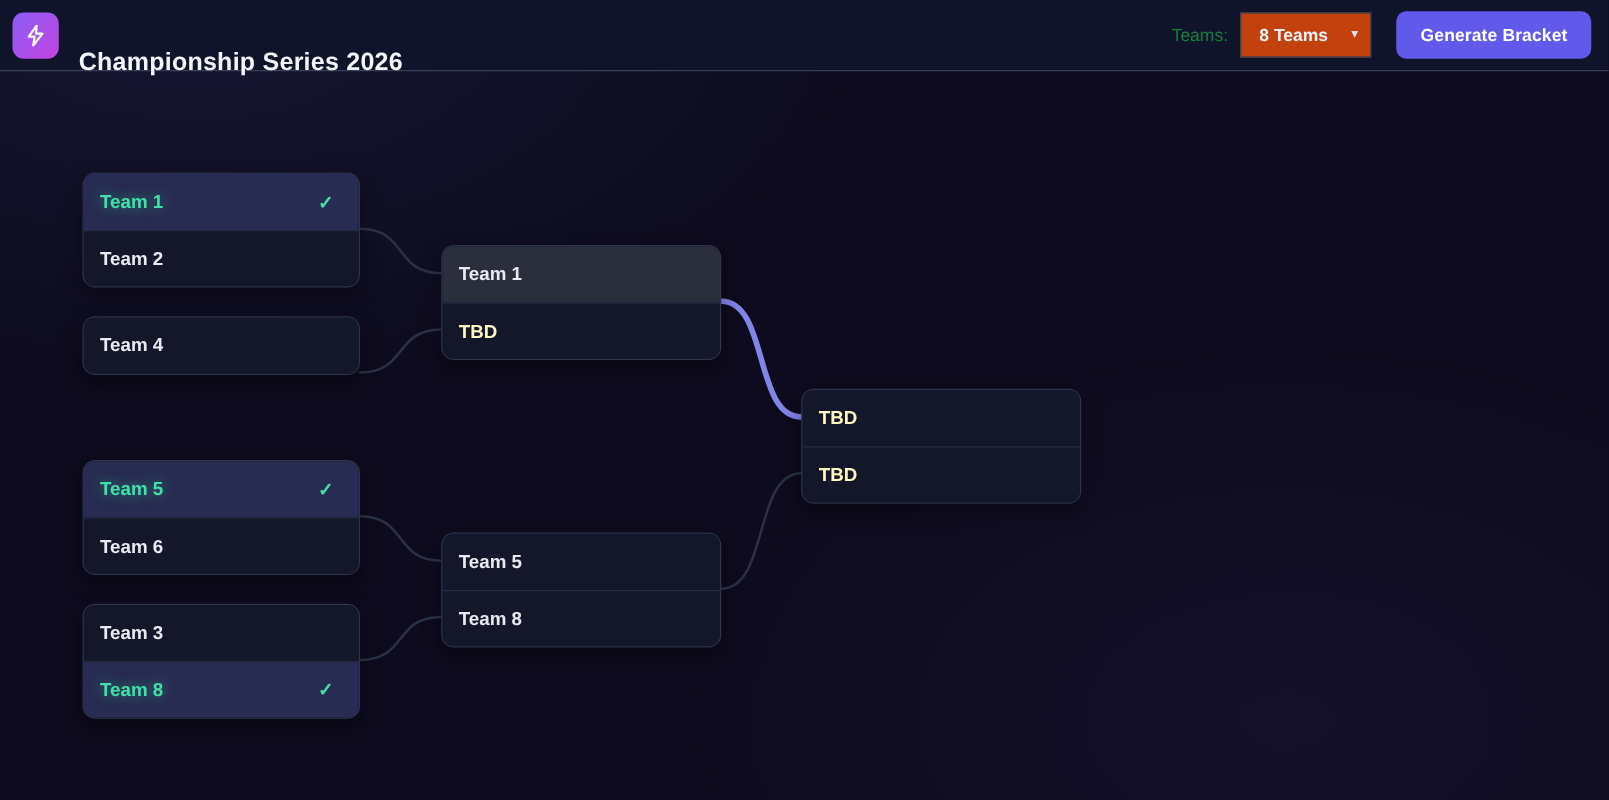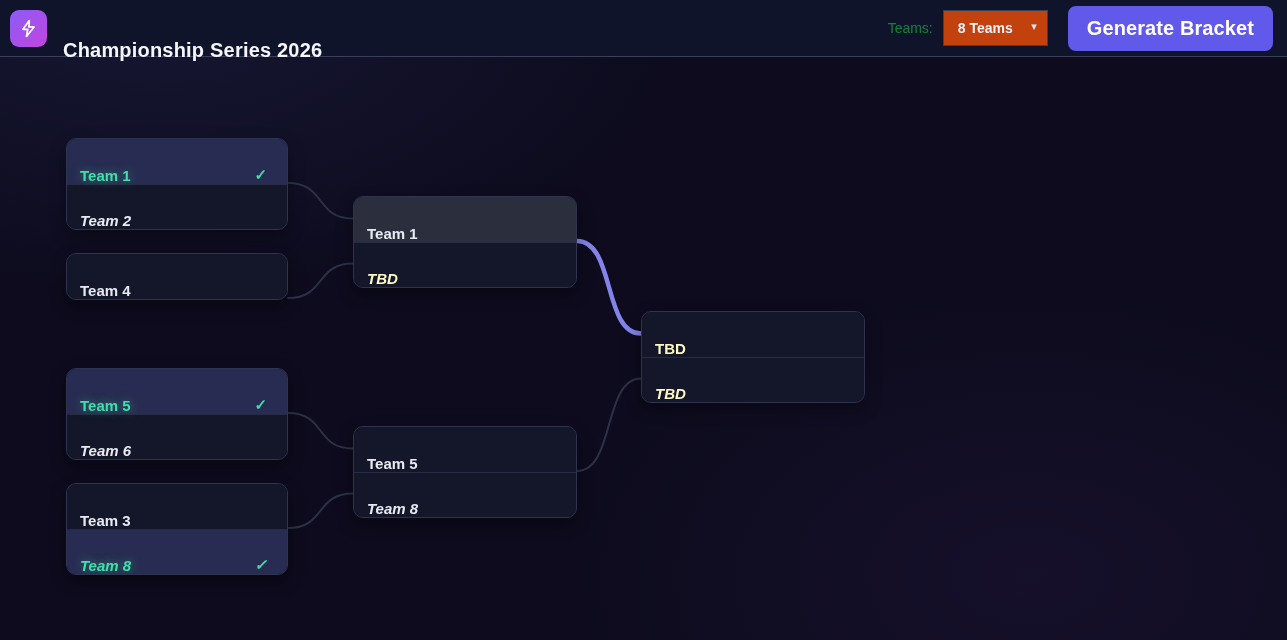--- a/index.html
+++ b/index.html
@@ -51,49 +51,49 @@
     position: absolute; right: 11px; top: 50%;
     transform: translateY(-58%);
     pointer-events: none;
     color: #dfe3ec; font-size: 11px;
   }
   .generate-btn {
     background: #6159ea;
     color: #ffffff;
     border: none; border-radius: 8px;
     font-family: "Liberation Sans", sans-serif;
-    font-size: 20px; font-weight: 700;
+    font-size: 14px; font-weight: 700;
     padding: 11px 19px;
     cursor: pointer;
     letter-spacing: 0.1px;
   }
 
   
   .bracket-area { position: absolute; inset: 0; z-index: 1; }
   svg.connectors { position: absolute; inset: 0; width: 100%; height: 100%; z-index: 1; }
 
   .match-card {
     position: absolute;
     background: #14172a;
     border: 1px solid #2e3350;
     border-radius: 10px;
     overflow: hidden;
     box-shadow: 0 6px 16px rgba(0, 0, 0, 0.35);
     z-index: 5;
   }
   .slot {
     height: 45px;
-    display: flex; align-items: flex-end; justify-content: space-between;
+    display: flex; align-items: center; justify-content: space-between;
     padding: 0 20px 0 13px;
     font-size: 15px; font-weight: 700;
     color: #e8eaf0;
     cursor: pointer;
     background: #14172a;
   }
-  .slot + .slot { border-top: 1px solid #262b42; font-style: italic; }
+  .slot + .slot { border-top: 1px solid #262b42; }
   .slot.winner {
     background: #282c52;
     color: #40e0a8;
     text-shadow: 0 0 10px rgba(52, 211, 153, 0.55);
   }
   .slot.tbd { color: #fef9c3; }
   .slot.hover { background: #2a2e3d; }
   .check { color: #40e0a8; font-size: 15px; font-weight: 700; text-shadow: none; }
 </style>
 </head>

